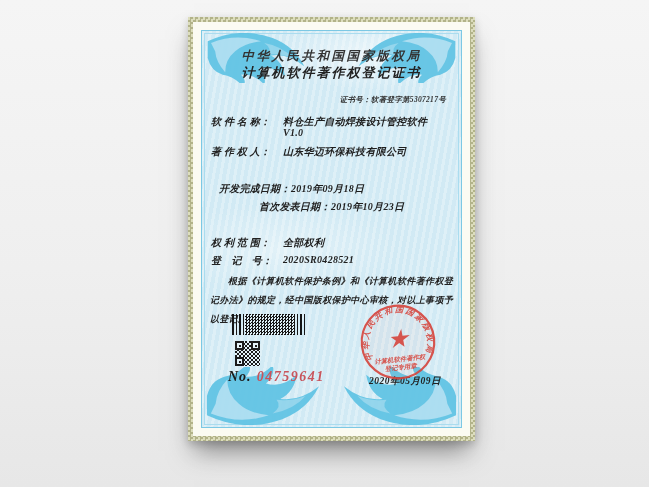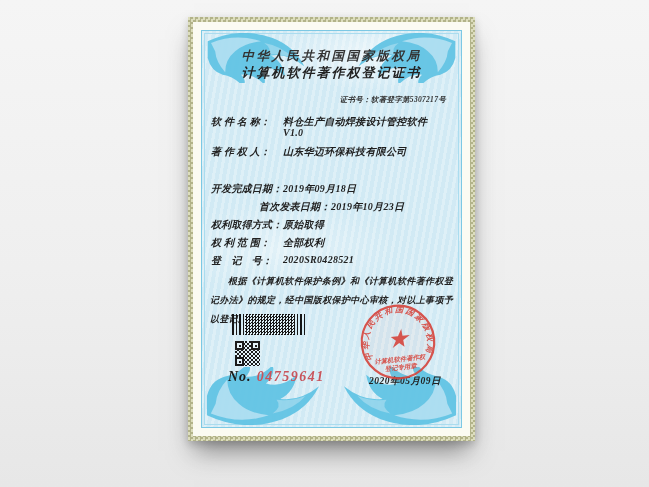--- a/index.html
+++ b/index.html
@@ -64,21 +64,21 @@
   .row { position:absolute; left:9px; right:6px; font-size:10px; }
   .row .lbl {
     display:inline-block; width:72px; font-weight:bold; color:#222;
     letter-spacing:.2px; vertical-align:top;
   }
   .row .val { font-weight:600; color:#1f1f1f; letter-spacing:.3px; }
 
   .r-name    { top:84px; }
   .r-version { top:96px; padding-left:72px; font-weight:600; }
   .r-owner   { top:114px; }
-  .r-dev     { top:151px; }
+  .r-dev     { top:151px;margin-left:8px; }
   .r-pub     { top:169px;margin-left:48px; }
   .r-acq     { top:187px; }
   .r-scope   { top:205px; }
   .r-reg     { top:223px; }
 
   .statement {
     position:absolute; top:241px; left:8px; right:8px;
     font-size:9px; font-weight:600; line-height:19px;
     text-indent:2em; color:#222; letter-spacing:.2px; text-align:justify;
   }
@@ -159,23 +159,20 @@
               <span class="val">V1.0</span>
             </div>
             <div class="row r-owner">
               <span class="lbl">著 作 权 人：</span><span class="val">山东华迈环保科技有限公司</span>
             </div>
             <div class="row r-dev">
               <span class="lbl">开发完成日期：</span><span class="val">2019年09月18日</span>
             </div>
             <div class="row r-pub">
               <span class="lbl">首次发表日期：</span><span class="val">2019年10月23日</span>
-            </div>
-            <div class="row r-acq">
-              <span class="lbl">权利取得方式：</span><span class="val">原始取得</span>
             </div>
             <div class="row r-scope">
               <span class="lbl">权 利 范 围：</span><span class="val">全部权利</span>
             </div>
             <div class="row r-reg">
               <span class="lbl">登　记　号：</span><span class="val">2020SR0428521</span>
             </div>
 
             <p class="statement">根据《计算机软件保护条例》和《计算机软件著作权登记办法》的规定，经中国版权保护中心审核，对以上事项予以登记。</p>
 

